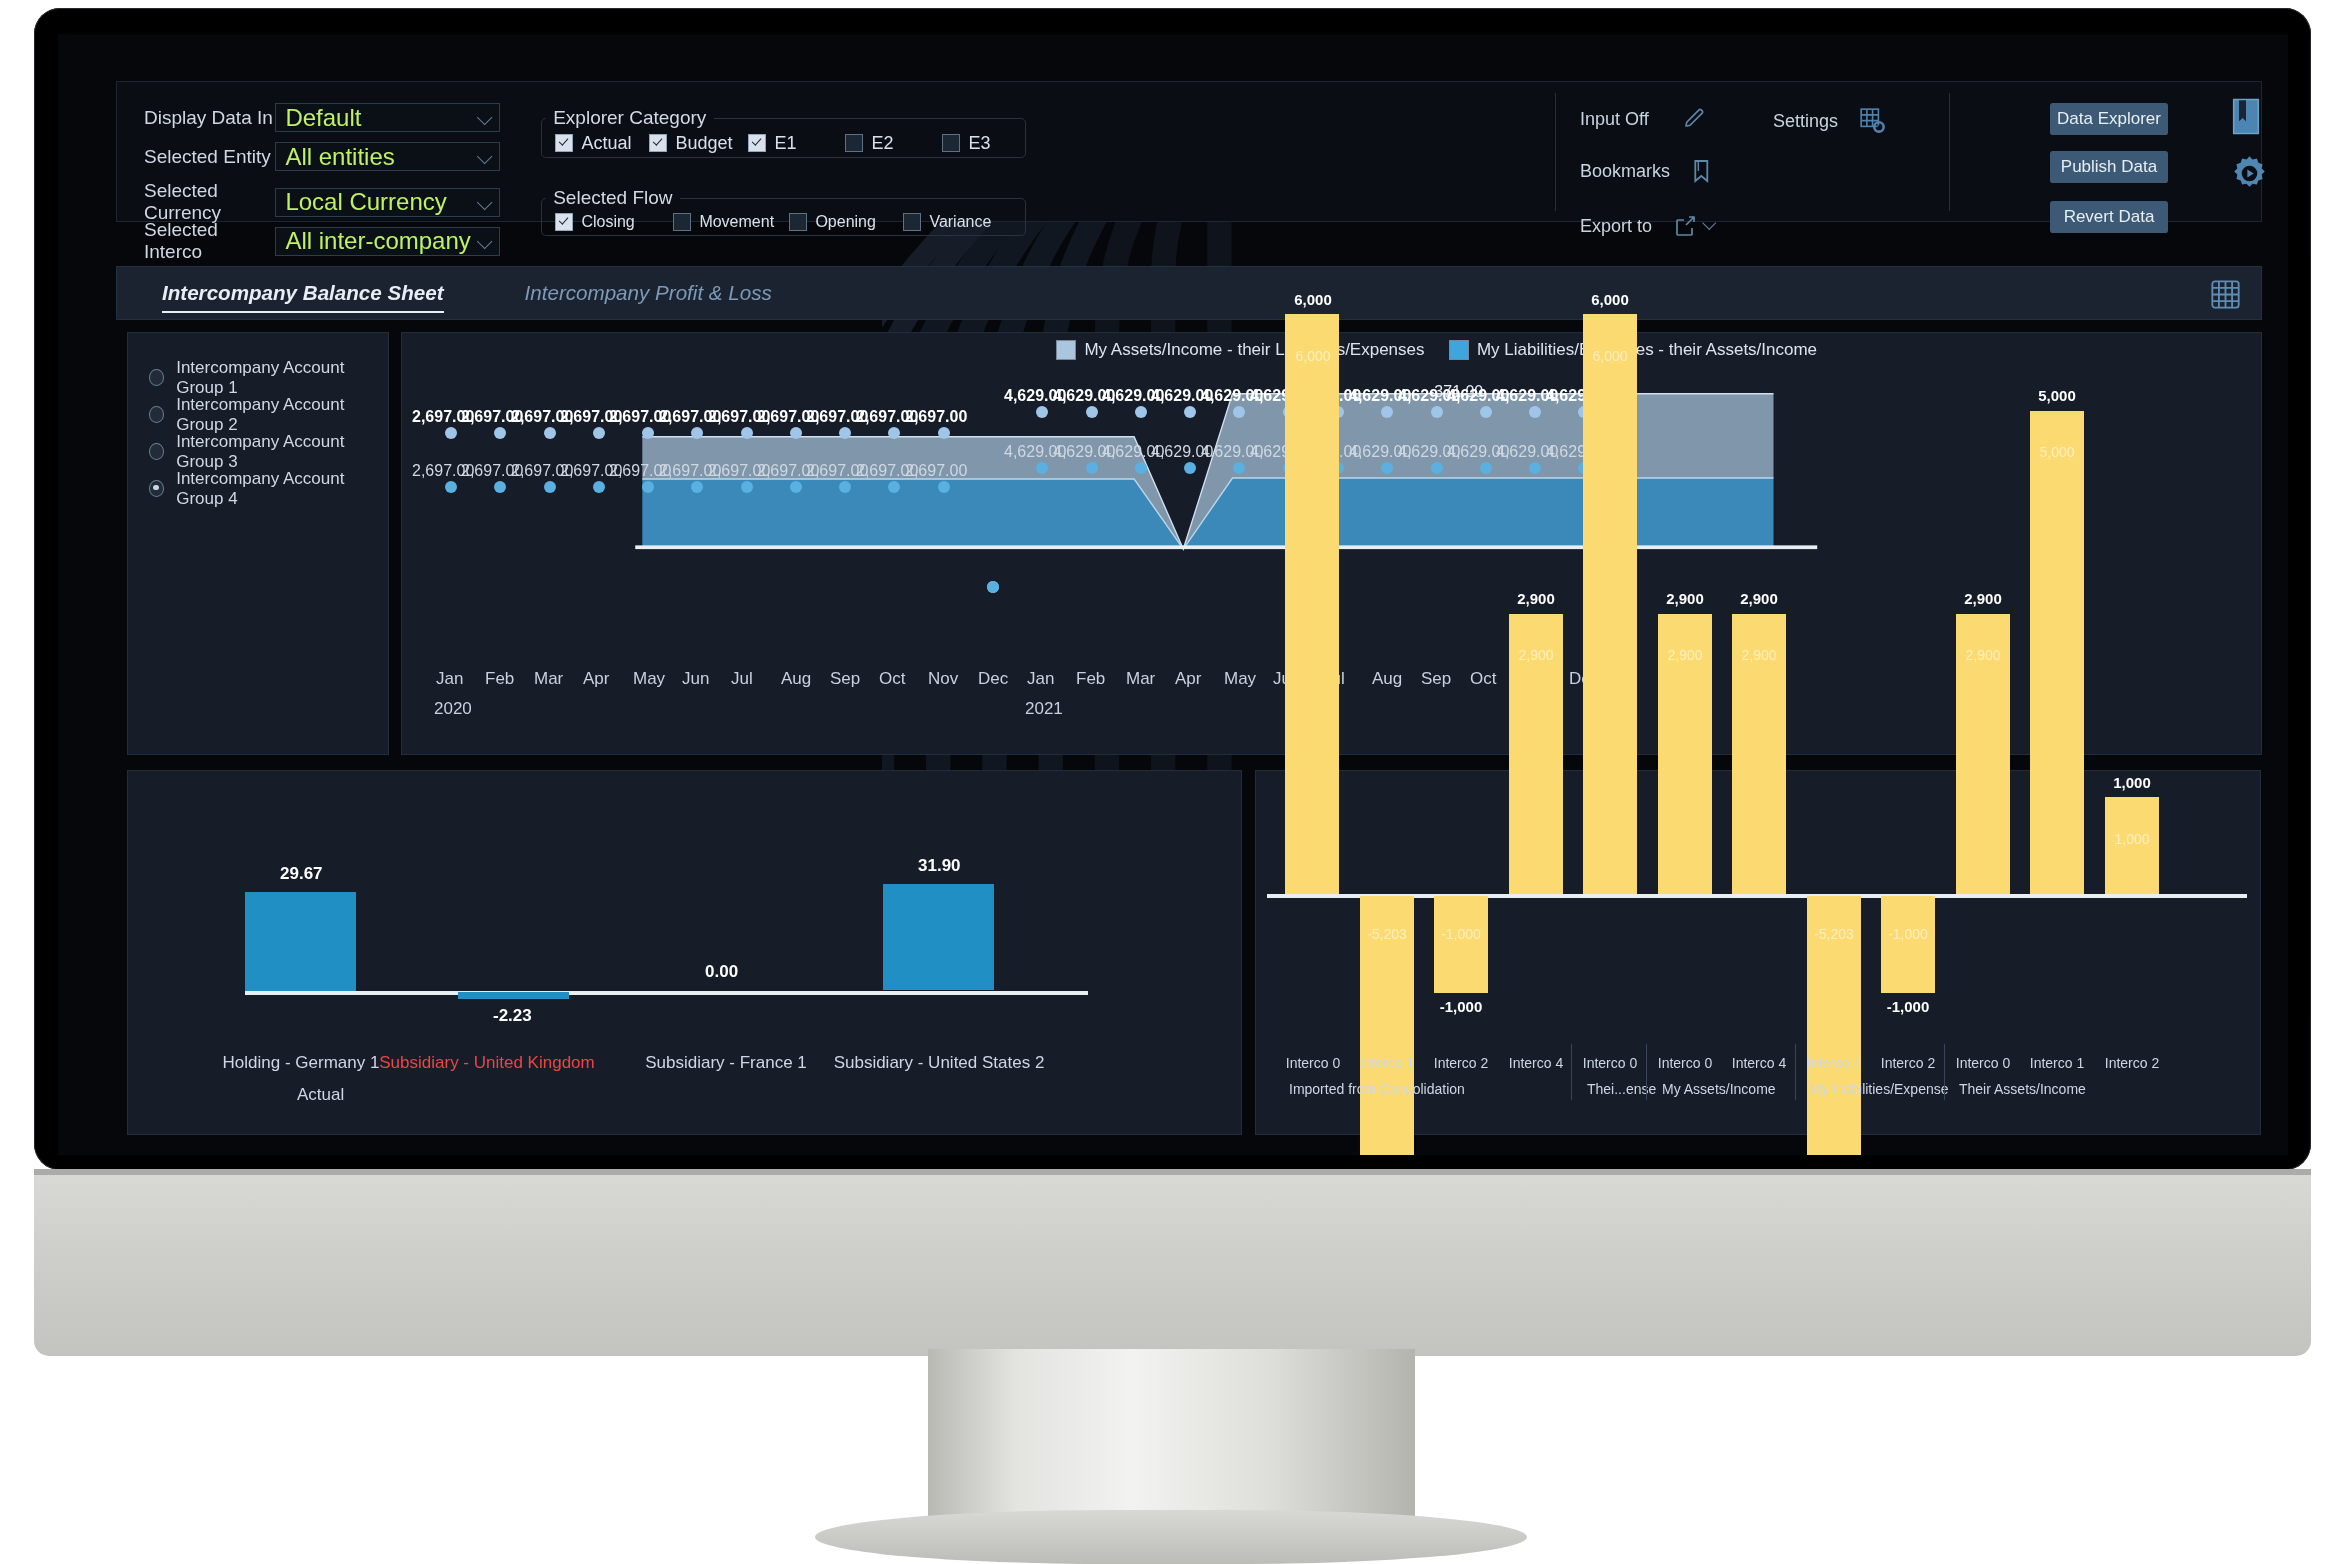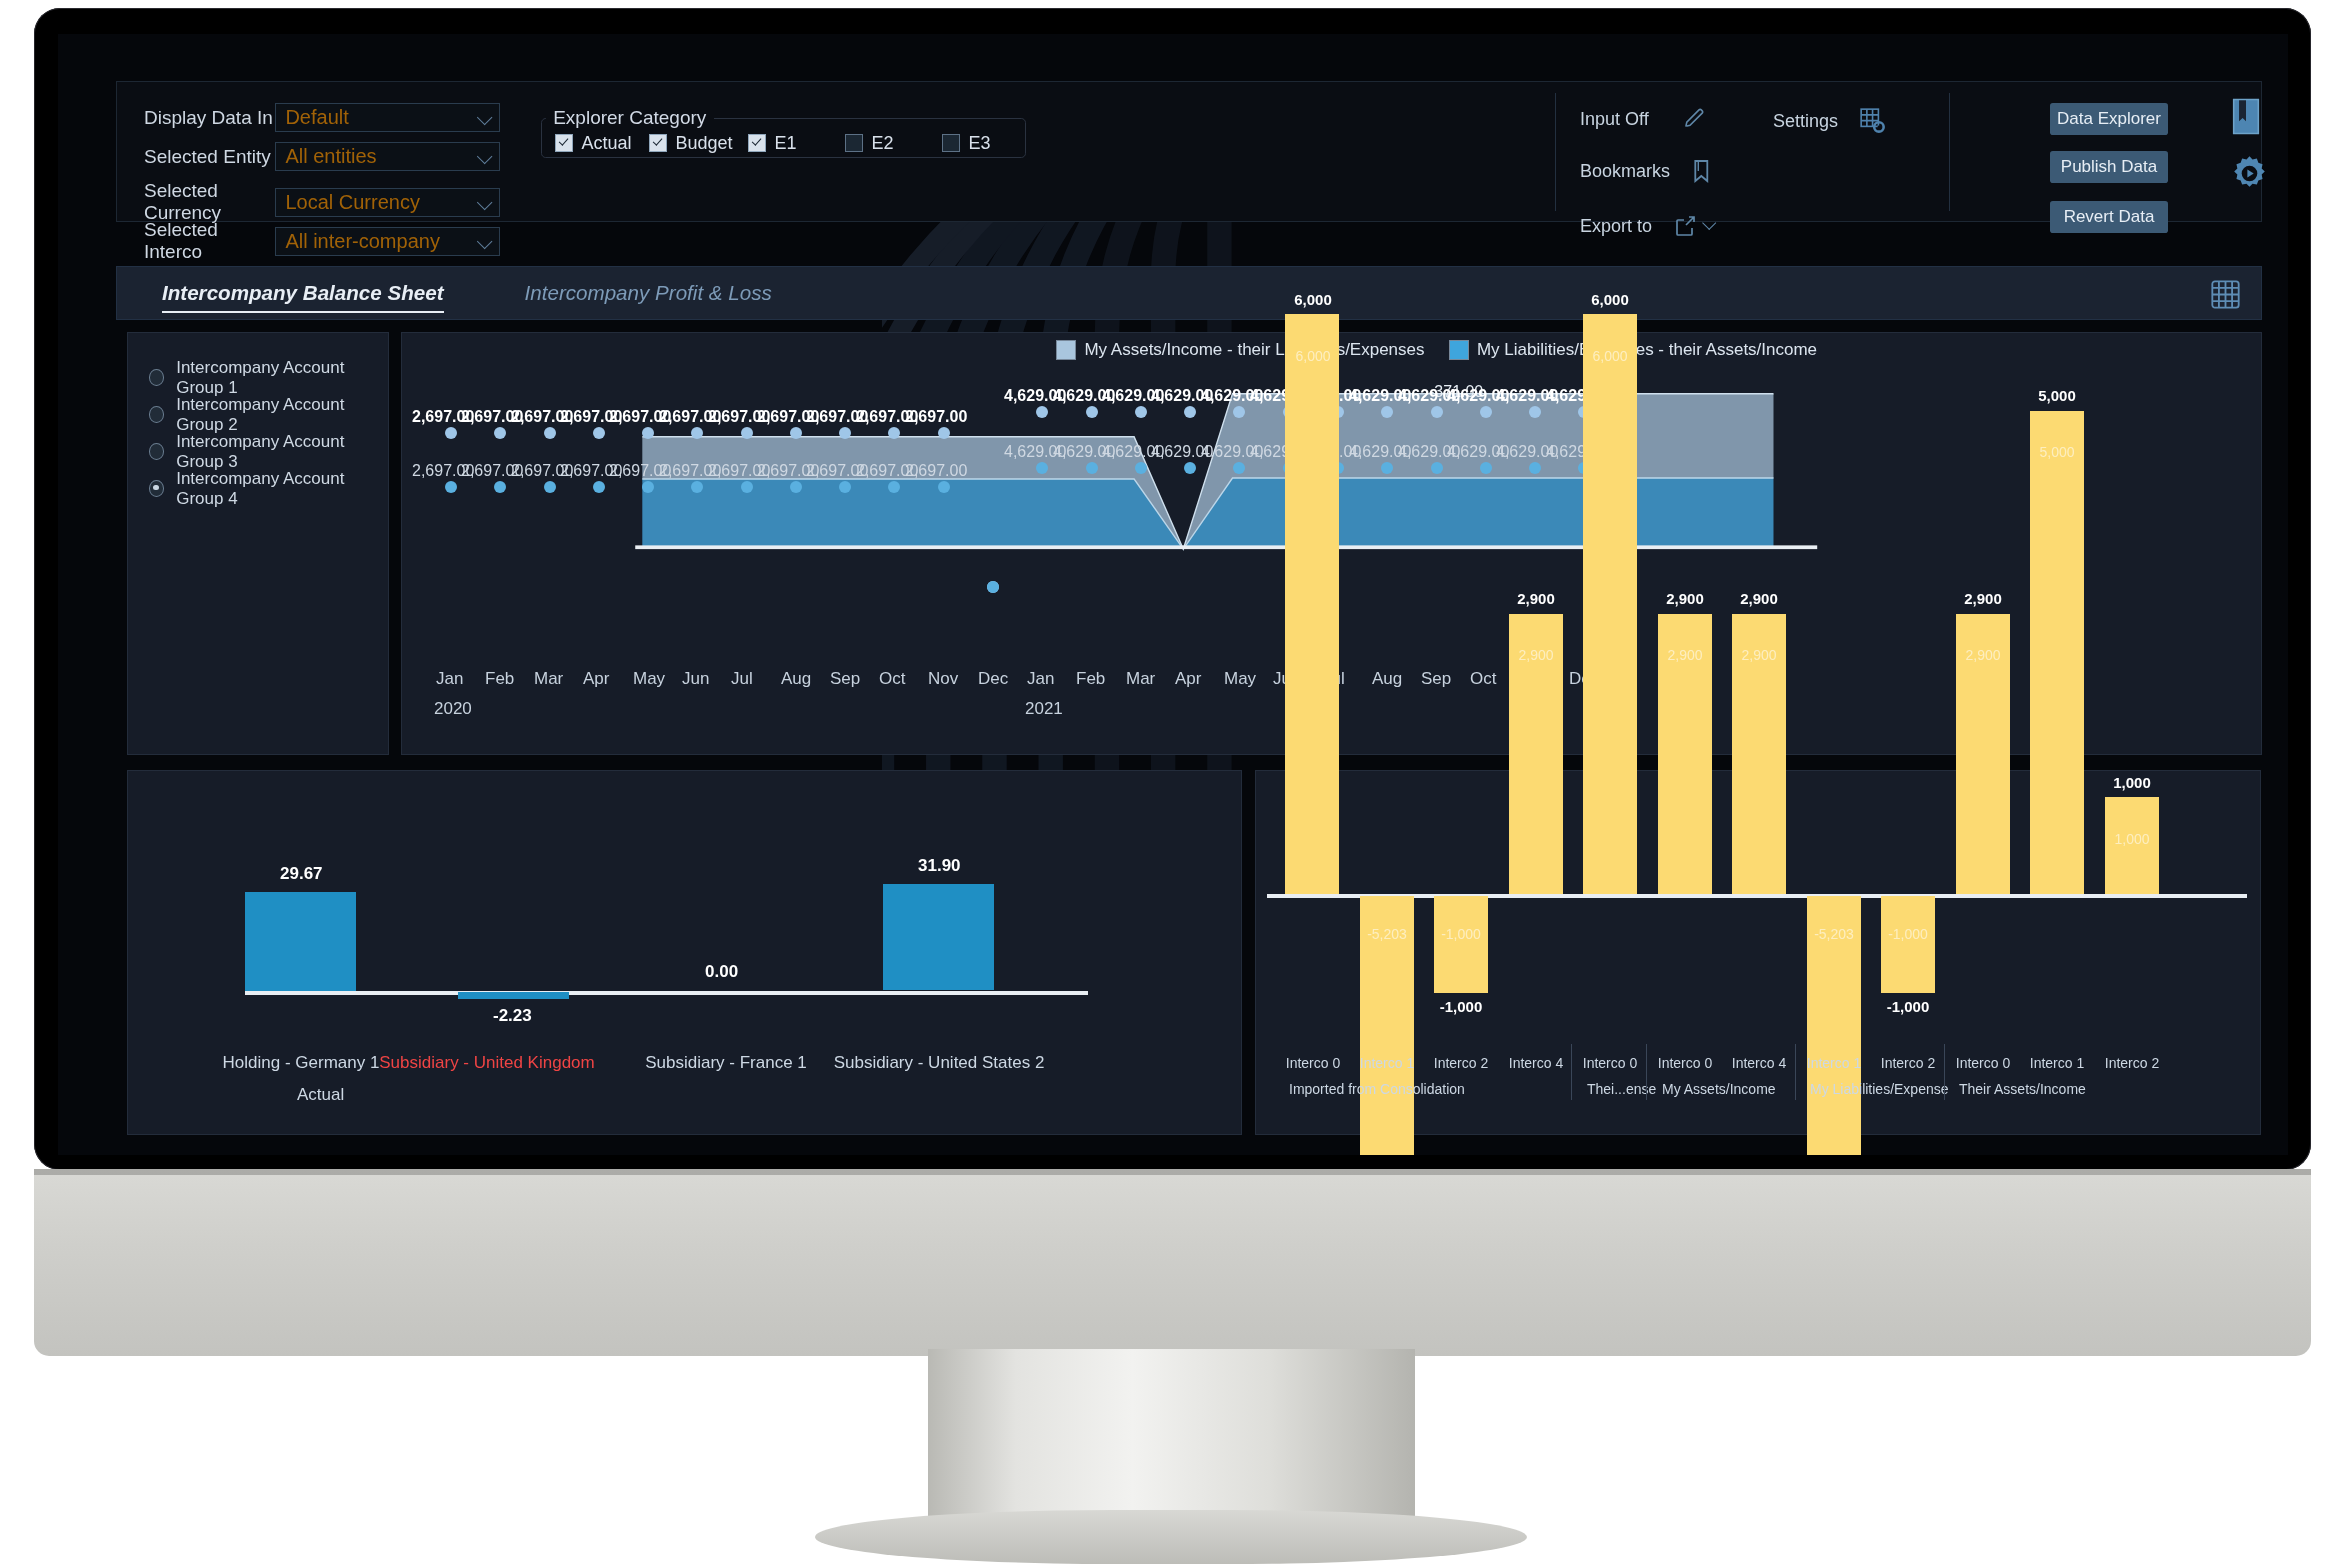--- a/index.html
+++ b/index.html
@@ -31,21 +31,21 @@
 
   
   .topbar{position:absolute;left:58px;top:47px;width:2146px;height:141px;background:#0a0d13;
      border:0.9px solid #1d2733;box-sizing:border-box;}
   .divider-v{position:absolute;top:11.2px;width:0.9px;height:118px;background:#233040;}
 
   .fld-row{position:absolute;display:flex;align-items:center;}
   .fld-label{color:#cfd8e3;font-size:19px;width:131px;}
   .sel{position:relative;width:225px;height:29px;border:0.9px solid #2a3c4e;background:#0b1016;
      display:flex;align-items:center;padding-left:9.4px;box-sizing:border-box;}
-  .sel span{color:#a16207;font-size:20px;}
+  .sel span{color:#bef264;font-size:24px;}
   .sel .chev{position:absolute;right:8.4px;top:8.4px;width:10.3px;height:10.3px;border-right:1.9px solid #5e7c99;
      border-bottom:1.9px solid #5e7c99;transform:rotate(45deg);}
 
   fieldset.grp{position:absolute;border:0.9px solid #2a3240;border-radius:4.7px;margin:0;padding:0;background:transparent;}
   fieldset.grp legend{color:#d2dae6;font-size:19px;padding:0 7.5px;margin-left:3.7px;}
   .cbrow{display:flex;align-items:center;height:100%;padding:0 13px;gap:9.4px;}
   .cb{display:flex;align-items:center;gap:8.4px;}
   .box{width:16px;height:16px;border:0.9px solid #5d7186;background:#1b2733;display:inline-block;position:relative;}
   .box.on{background:#d9e2ec;border-color:#8fa6bb;}
   .box.on:after{content:"";position:absolute;left:4.7px;top:0.9px;width:3.7px;height:8.4px;border-right:1.9px solid #1b2733;
@@ -176,20 +176,41 @@
           <i class="box"></i>
           <label>E2</label>
         </div>
         <div class="cb">
           <i class="box"></i>
           <label>E3</label>
         </div>
       </div>
     </fieldset>
 
+    <fieldset class="grp" style="left:483px;top:153px;width:483px;height:47px;">
+      <legend>Selected Flow</legend>
+      <div class="cbrow" style="gap:0;">
+        <div class="cb sm" style="width:118px;">
+          <i class="box on"></i>
+          <label>Closing</label>
+        </div>
+        <div class="cb sm" style="width:116px;">
+          <i class="box"></i>
+          <label>Movement</label>
+        </div>
+        <div class="cb sm" style="width:114px;">
+          <i class="box"></i>
+          <label>Opening</label>
+        </div>
+        <div class="cb sm">
+          <i class="box"></i>
+          <label>Variance</label>
+        </div>
+      </div>
+    </fieldset>
 
 
     <div style="position:absolute;left:1522px;top:73px;display:flex;align-items:center;gap:34px;">
       <span class="tool-lbl">Input Off</span>
       <svg width="24" height="24" viewBox="0 0 24 24">
         <path d="M4 19l3-.7L19.2 6.1a1.6 1.6 0 0 0 0-2.3l-.9-.9a1.6 1.6 0 0 0-2.3 0L3.8 15.2 3 18.9z" fill="none" stroke="#5f87a8" stroke-width="1.6"></path>
       </svg>
     </div>
     <div style="position:absolute;left:1522px;top:125px;display:flex;align-items:center;gap:20.6px;">
       <span class="tool-lbl">Bookmarks</span>

